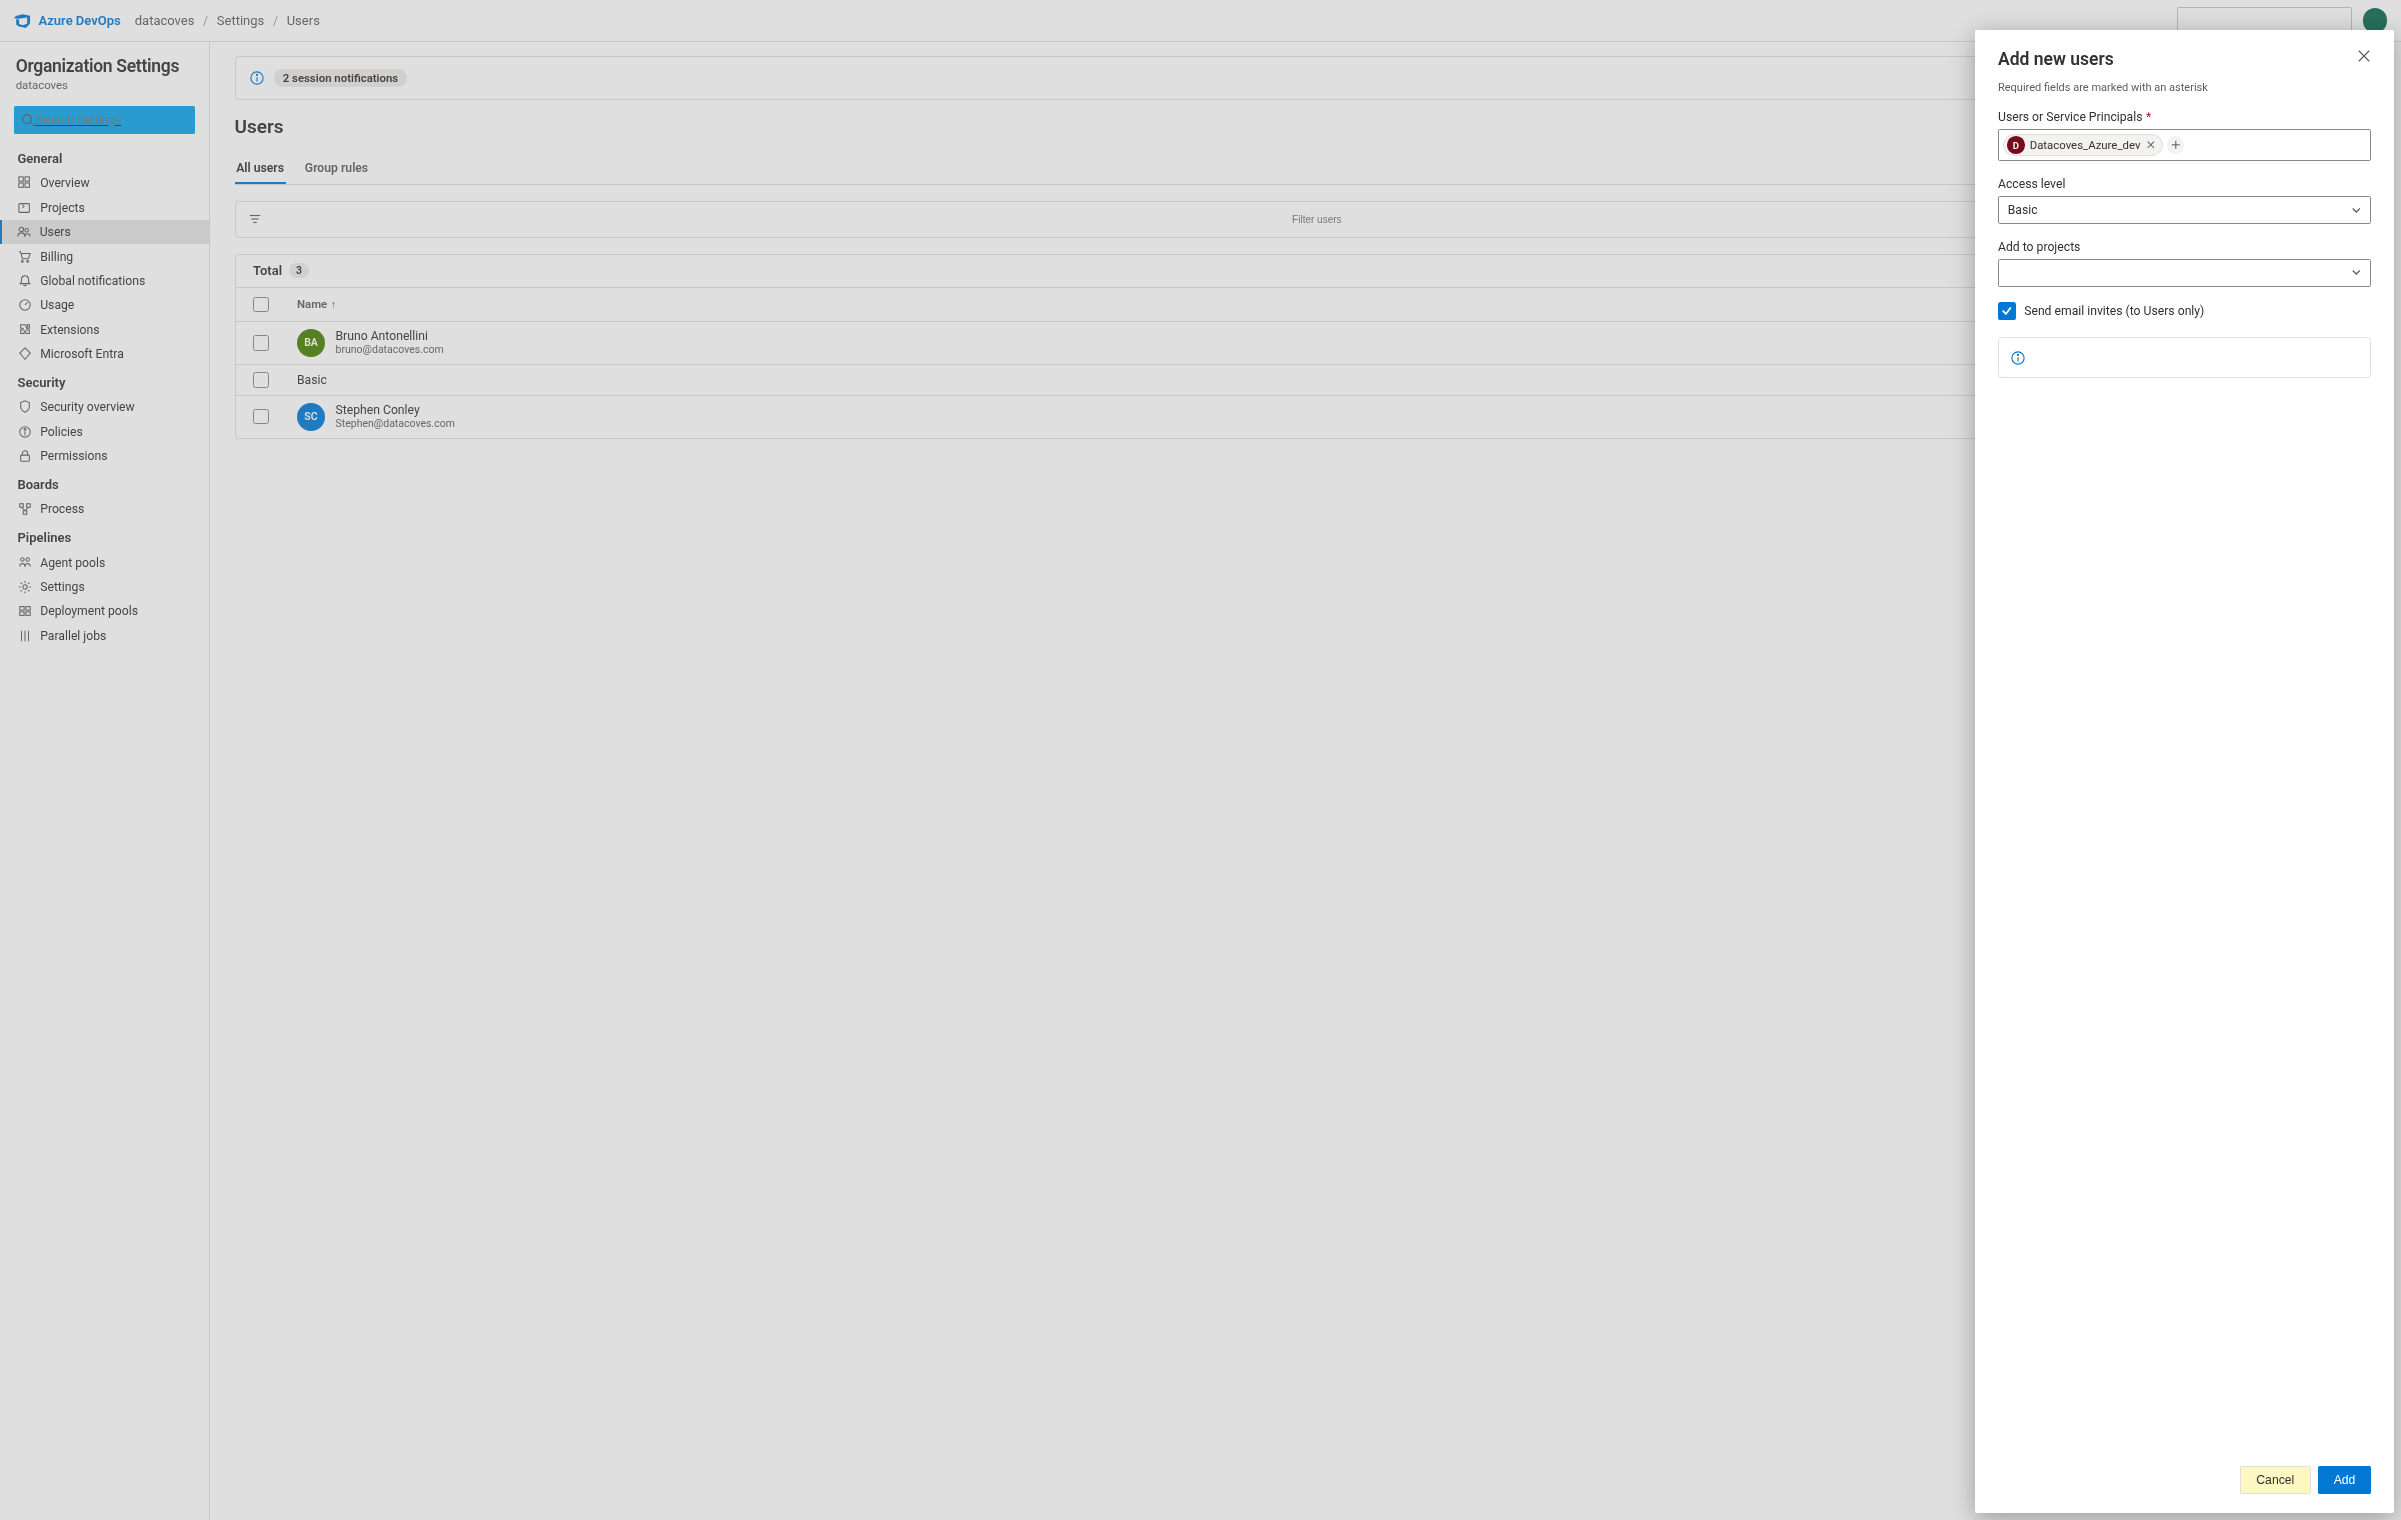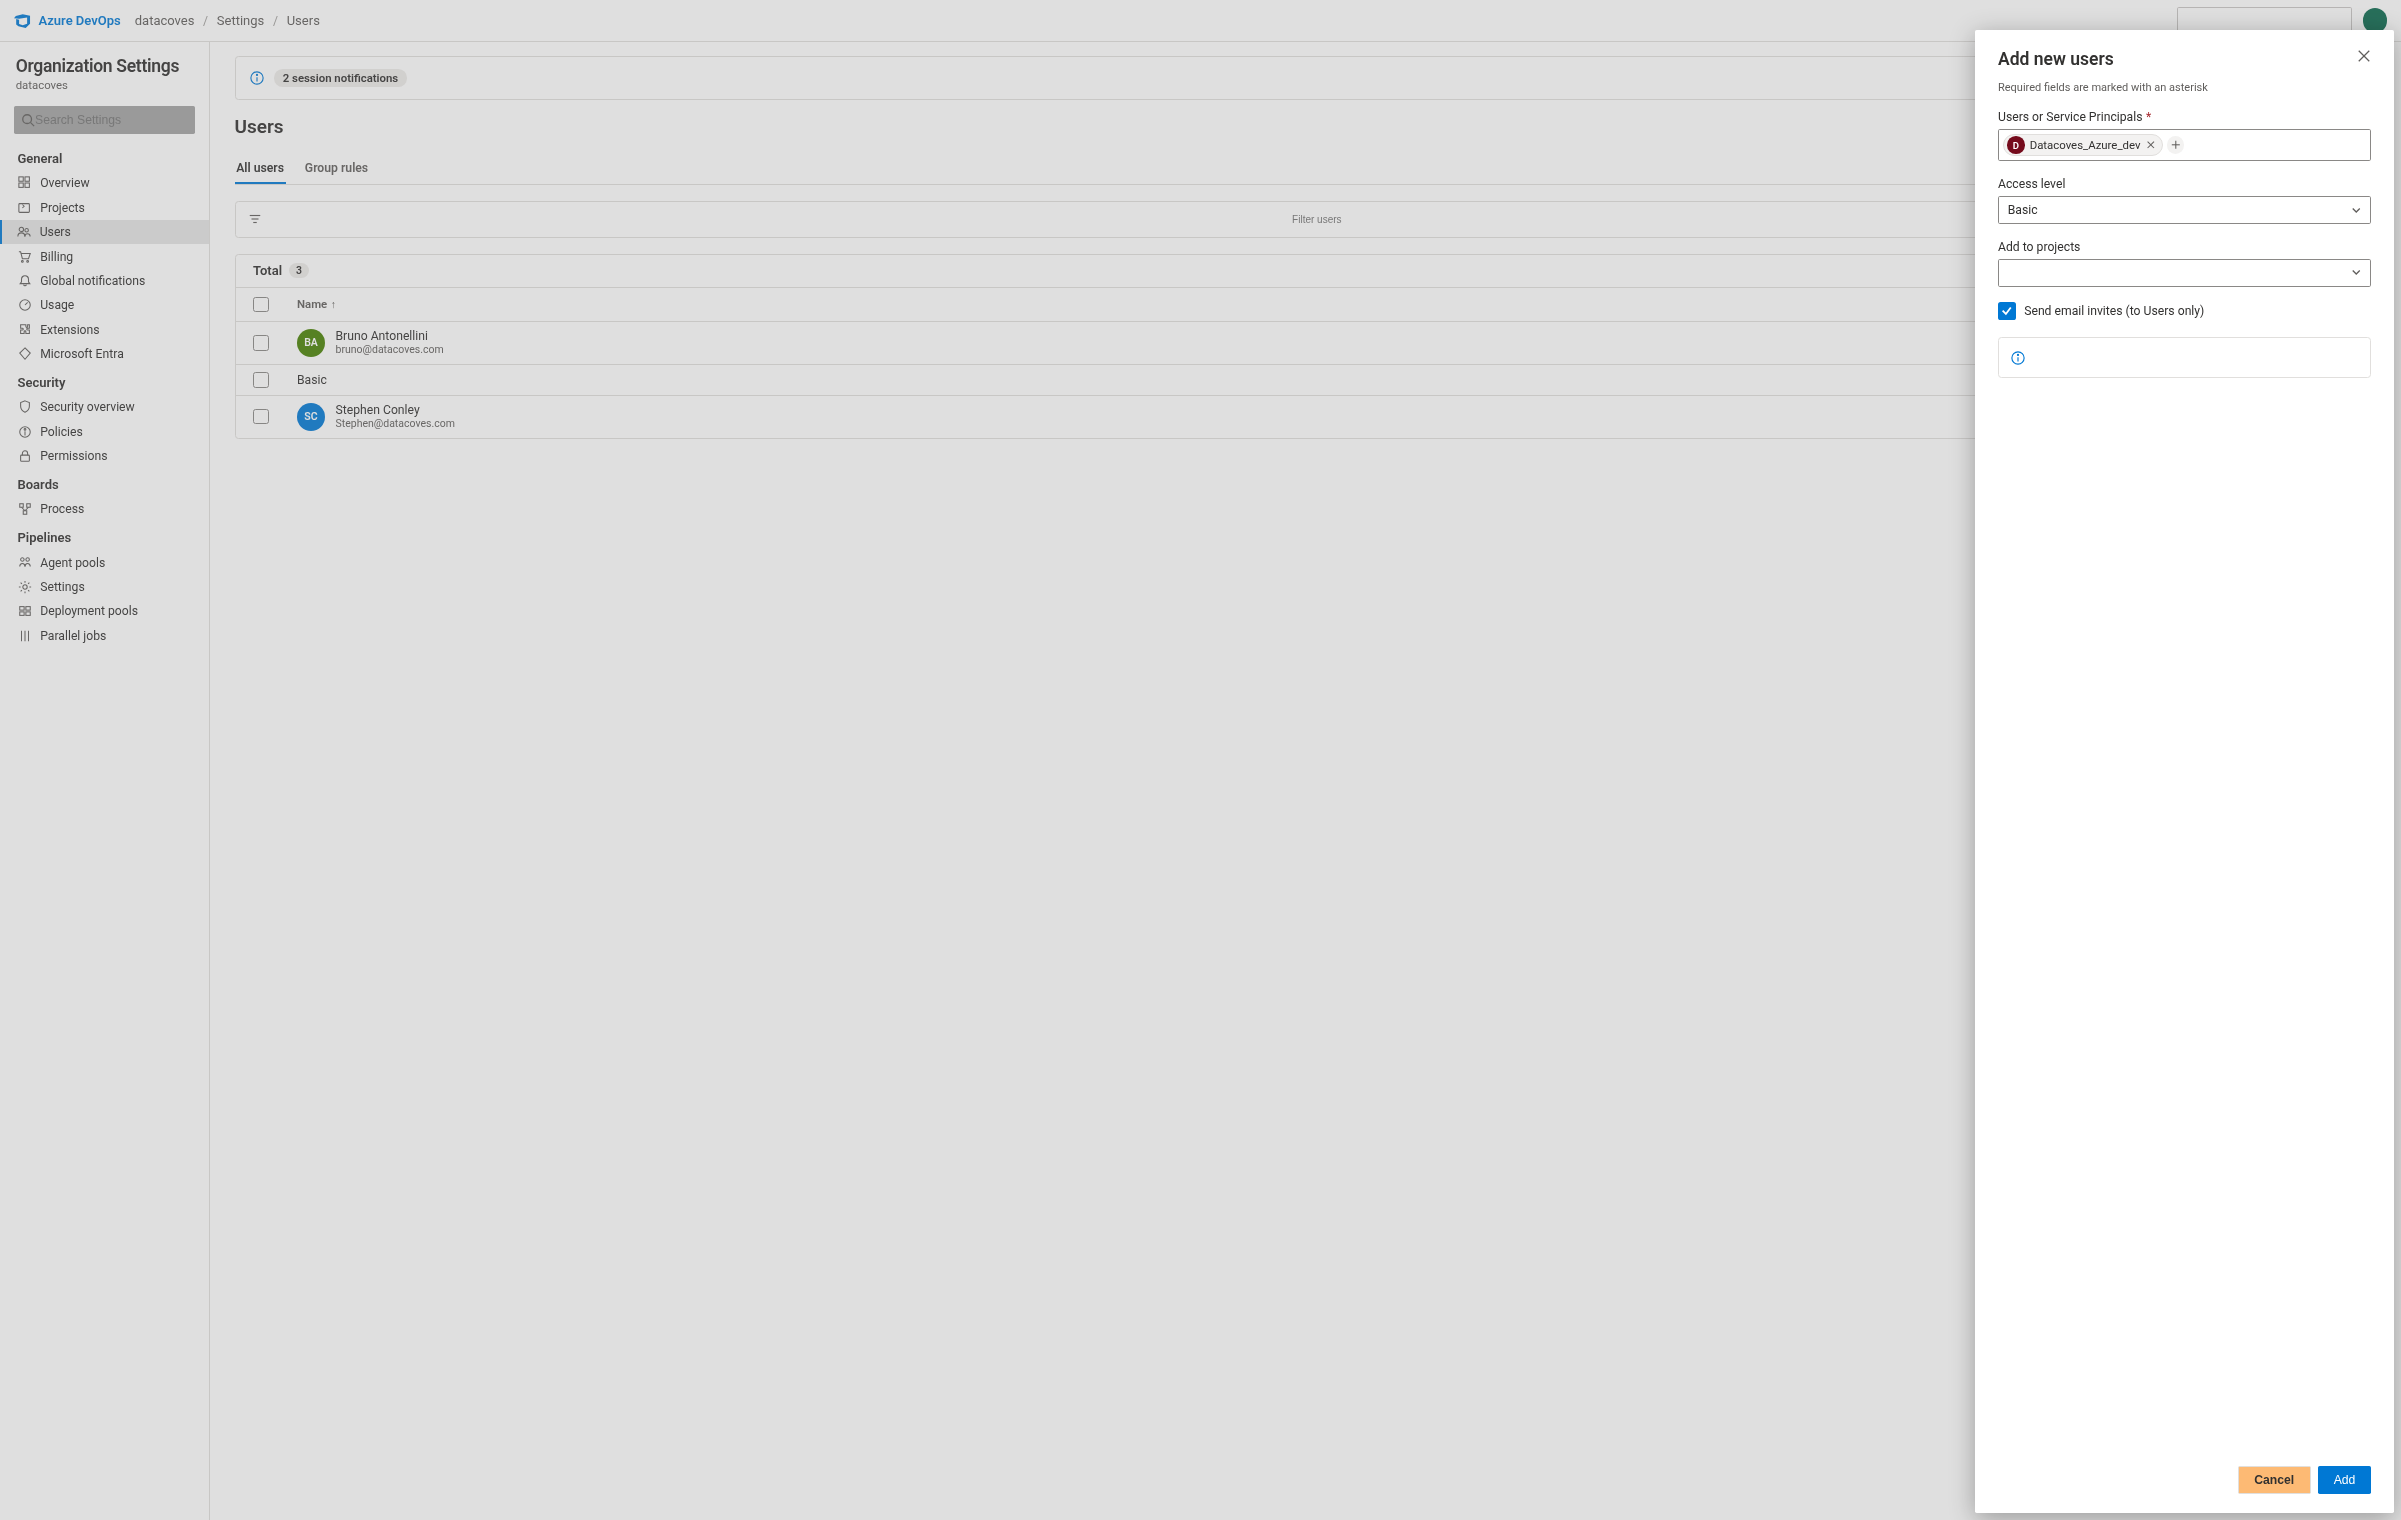--- a/index.html
+++ b/index.html
@@ -31,21 +31,21 @@
     
     .body { display: flex; flex: 1; min-height: 0; }
 
     
     .sidebar { width: 210px; border-right: 0.9px solid #e1dfdd; display: flex; flex-direction: column; }
     .sidebar-header { padding: 14px 15.7px 7px; }
     .org-title { font-size: 17.5px; font-weight: 600; margin-bottom: 1.7px; letter-spacing: -0.3px; }
     .org-sub { font-size: 11.4px; color: #605e5c; }
     .search-settings {
       display: flex; align-items: center; margin: 7px 14px 8.7px; padding: 3.5px 7px;
-      background: #a3a3a3; border-radius: 1.7px; height: 28px;
+      background: #0ea5e9; border-radius: 1.7px; height: 28px; text-decoration: underline;
     }
     .search-settings input { border: none; background: transparent; outline: none; width: 100%; font-size: 12.2px; }
     .nav-group { font-weight: 600; padding: 8.7px 17.5px 5.2px; font-size: 13px; }
     .nav-item {
       display: flex; align-items: center; gap: 8.7px; padding: 5.2px 17.5px;
       font-size: 12.2px; color: #323130; cursor: pointer;
     }
     .nav-item.active { background: #e5e5e5; border-left: 2.6px solid #0078d4; padding-left: 15px; }
     .nav-icon { width: 14px; height: 14px; flex-shrink: 0; color: #605e5c; }
 
@@ -136,21 +136,21 @@
       display: flex; gap: 10.5px; font-size: 11.8px; line-height: 1.45;
     }
     .panel-link { color: #0078d4; text-decoration: underline; cursor: pointer; }
     .panel-footer {
       margin-top: auto; display: flex; justify-content: flex-end; gap: 7px; padding-top: 17.5px;
     }
     .btn {
       height: 28px; padding: 0 15.7px; border: none; cursor: pointer; font-size: 12.2px;
       border-radius: 1.7px; font-weight: 400;
     }
-    .btn-secondary { background: #fdba74; color: #323130; border: 0.9px solid #e1dfdd; font-weight: bold; }
+    .btn-secondary { background: #fef9c3; color: #323130; border: 0.9px solid #e1dfdd; }
     .btn-primary { background: #0078d4; color: #fff; }
   </style>
 </head>
 <body>
 
 <div class="app">
 
   <div class="topbar">
     <svg class="logo-icon" viewBox="0 0 24 24" fill="#0078d4">
         <path d="M0 8.5l2.5-3L12 3l10 2v11l-6 6-10-2.5L3 17V9.5l4 1v6l5 1.5 6-2V7.5L7 9.3 0 8.5z"></path>

